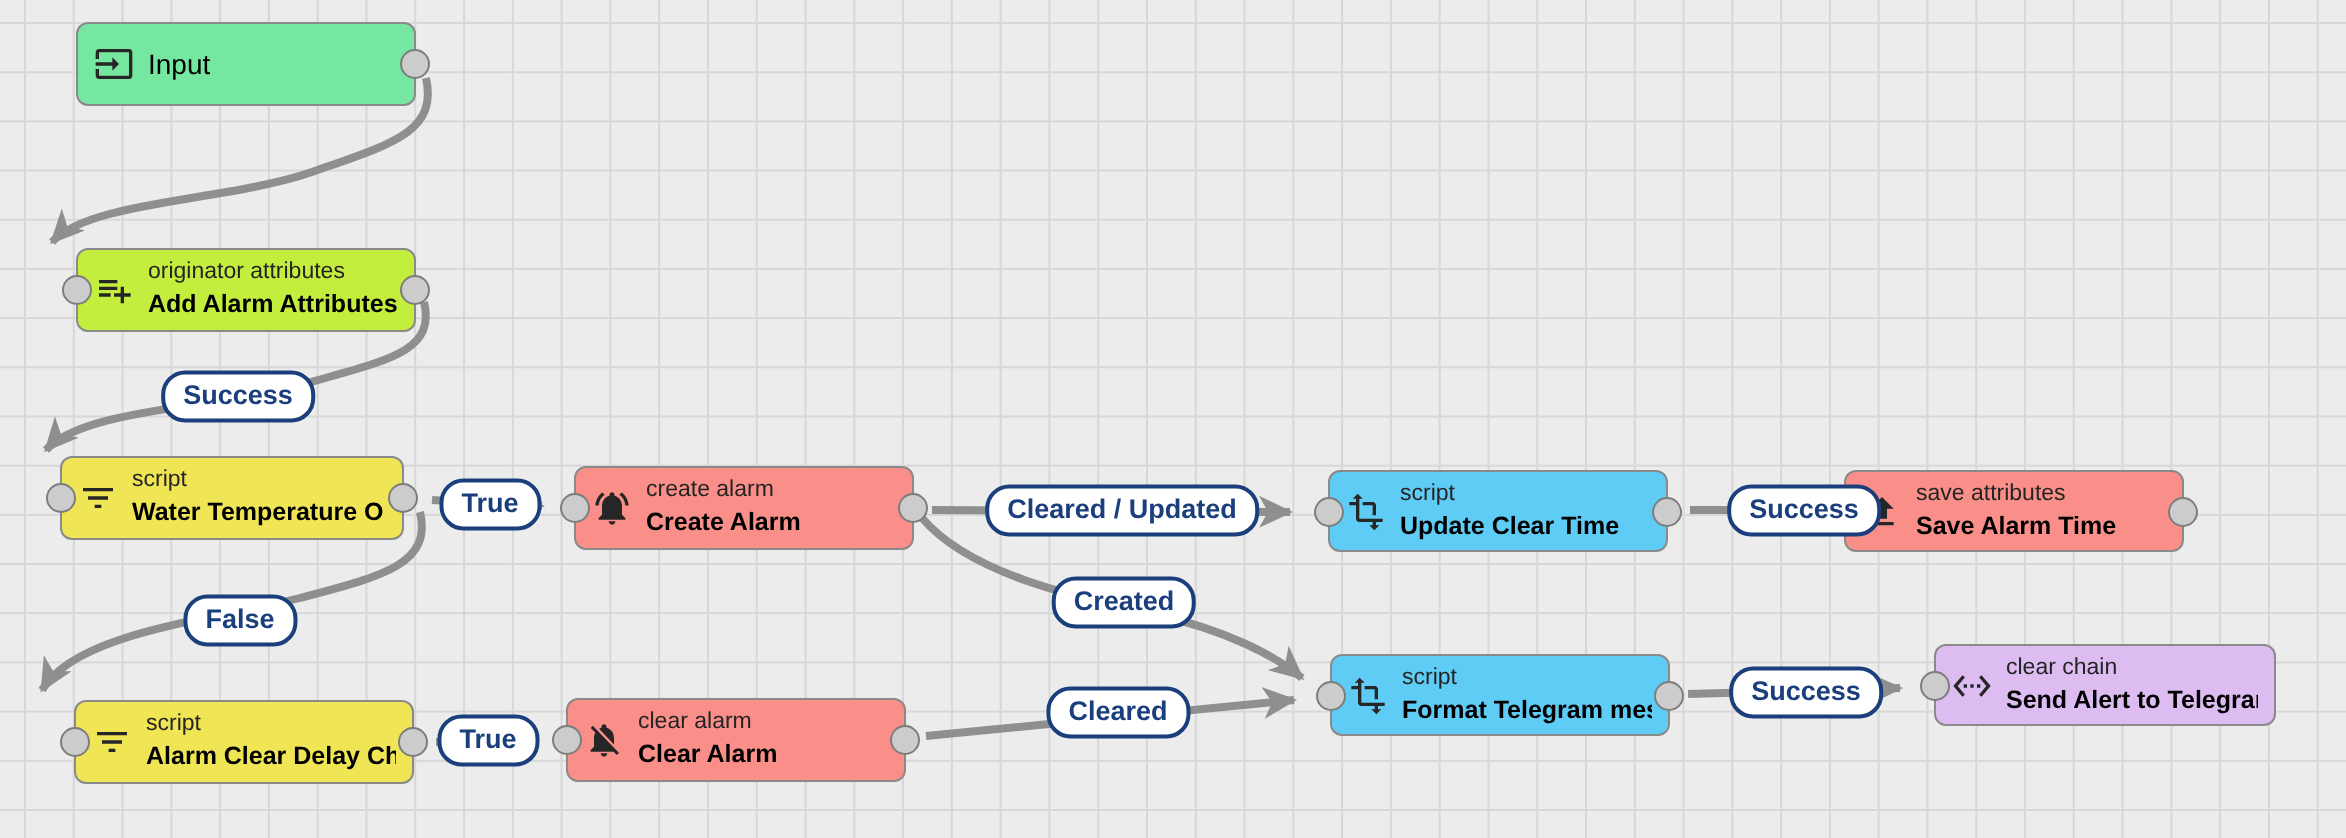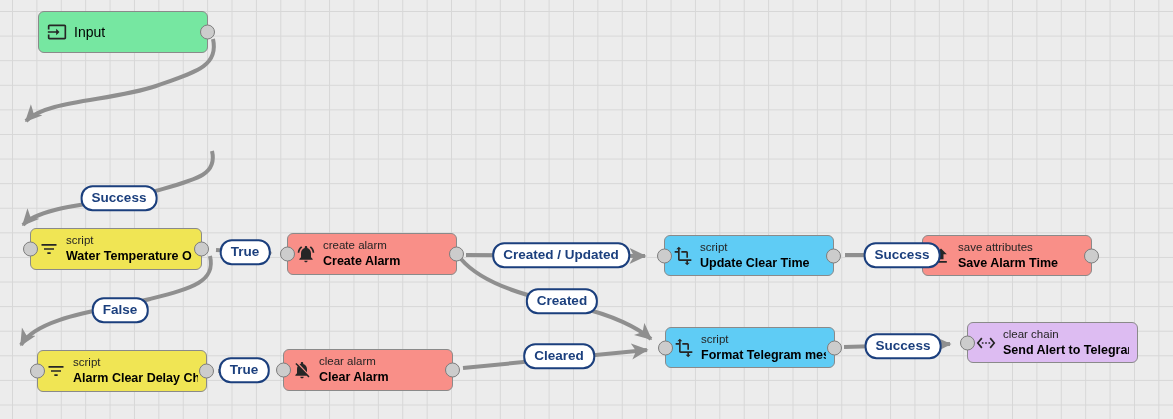--- a/index.html
+++ b/index.html
@@ -80,20 +80,33 @@
       <svg width="20" height="20" viewBox="0 0 24 24" fill="#262626">
           <path d="M21 3.01H3c-1.1 0-2 .9-2 2V9h2V4.99h18v14.03H3V15H1v4.01c0 1.1.9 2 2 2h18c1.1 0 2-.9 2-2V5.01c0-1.11-.9-2-2-2zM11 16l4-4-4-4v3H1v2h10v3z"></path>
         </svg>
     </span>
     <div class="ntext">
       <div class="node-name plain">Input</div>
     </div>
     <span class="port port-right"></span>
   </div>
 
+  <div class="node" style="left: 38px; top: 124px; background-color: rgb(196, 238, 61);">
+    <span class="nicon">
+      <svg width="20" height="20" viewBox="0 0 24 24" fill="#262626">
+          <path d="M14 10H3v2h11v-2zm0-4H3v2h11V6zm4 8v-4h-2v4h-4v2h4v4h2v-4h4v-2h-4zM3 16h7v-2H3v2z"></path>
+        </svg>
+    </span>
+    <div class="ntext">
+      <div class="node-type">originator attributes</div>
+      <div class="node-name">Add Alarm Attributes</div>
+    </div>
+    <span class="port port-left"></span>
+    <span class="port port-right"></span>
+  </div>
 
   <div class="node" style="left: 30px; top: 228px; width: 172px; background-color: rgb(240, 229, 84);">
     <span class="nicon">
       <svg width="20" height="20" viewBox="0 0 24 24" fill="#262626">
           <path d="M10 18h4v-2h-4v2zM3 6v2h18V6H3zm3 7h12v-2H6v2z"></path>
         </svg>
     </span>
     <div class="ntext">
       <div class="node-type">script</div>
       <div class="node-name">Water Temperature O…</div>
@@ -194,21 +207,21 @@
     </span>
     <div class="ntext">
       <div class="node-type">clear chain</div>
       <div class="node-name">Send Alert to Telegram</div>
     </div>
     <span class="port port-left"></span>
   </div>
 
   <div class="edge-label" style="left:119px;top:198px;">Success</div>
   <div class="edge-label" style="left:245px;top:252px;">True</div>
-  <div class="edge-label" style="left:561px;top:255px;">Created / Updated</div>
+  <div class="edge-label" style="left:561px;top:255px;">Cleared / Updated</div>
   <div class="edge-label" style="left:562px;top:301px;">Created</div>
   <div class="edge-label" style="left:902px;top:255px;">Success</div>
   <div class="edge-label" style="left:120px;top:310px;">False</div>
   <div class="edge-label" style="left:244px;top:370px;">True</div>
   <div class="edge-label" style="left:559px;top:356px;">Cleared</div>
   <div class="edge-label" style="left:903px;top:346px;">Success</div>
 
 </div>
 
 </body></html>

